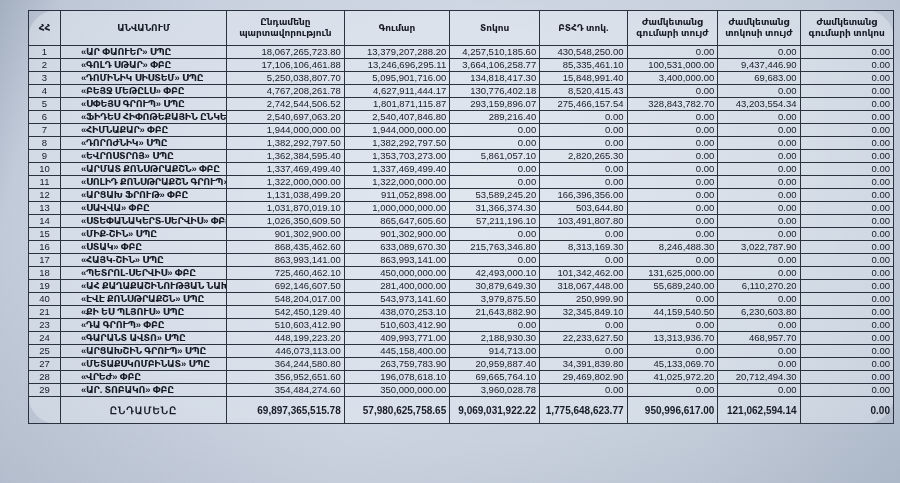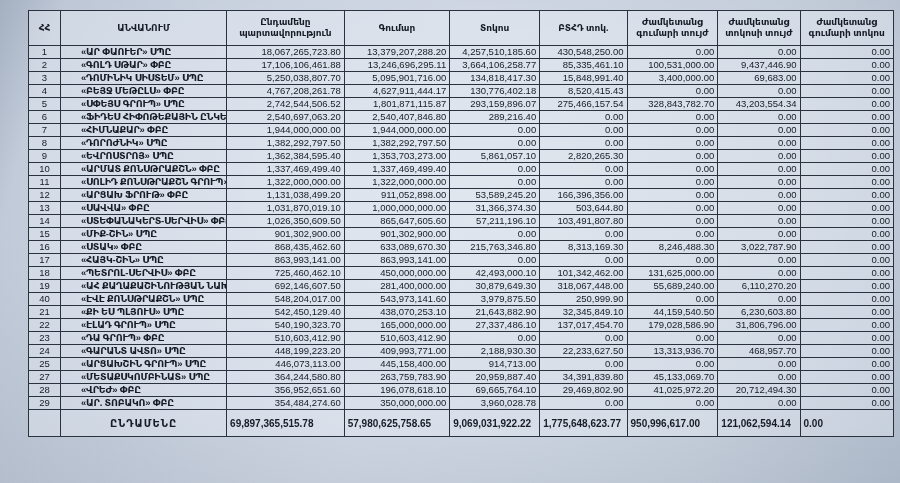--- a/index.html
+++ b/index.html
@@ -12,20 +12,21 @@
   }
   .paper-shade{
     position:absolute;inset:0;
     background:radial-gradient(ellipse at 55% 40%, rgba(255,255,255,0.25) 0%, rgba(0,0,0,0) 60%, rgba(40,55,80,0.12) 100%);
     pointer-events:none;
   }
   .sheet{position:absolute;left:28px;top:10px;width:866px;}
   table{
     border-collapse:collapse;table-layout:fixed;width:100%;
     background:rgba(240,245,252,0.35);
+    border-radius:29px;
   }
   col.c-no{width:3.7%;}
   col.c-name{width:19.2%;}
   col.c-v0{width:13.6%;}
   col.c-v1{width:12.2%;}
   col.c-v2{width:10.4%;}
   col.c-v3{width:10.1%;}
   col.c-v4{width:10.5%;}
   col.c-v5{width:9.5%;}
   col.c-v6{width:10.8%;}
@@ -39,22 +40,22 @@
     font-size:9px;font-weight:bold;text-align:center;
     white-space:normal;line-height:11px;
     height:32px;vertical-align:middle;
     padding:1px 2px;
   }
   tbody td{height:12px;line-height:12px;}
   td.c-no{text-align:center;}
   td.c-name{text-align:left;font-weight:600;letter-spacing:-0.2px;padding-left:20px;}
   td.c-num{text-align:right;font-variant-numeric:tabular-nums;}
   tfoot td{height:26px;font-weight:bold;font-size:10px;vertical-align:middle;}
-  tfoot td.t-label{text-align:center;letter-spacing:1px;}
-  tfoot td.c-num{text-align:left;}
+  tfoot td.t-label{text-align:center;letter-spacing:1px;font-family:Liberation Serif, serif;}
+  tfoot td.c-num{text-align:right;}
 </style>
 </head>
 <body>
 
 <div class="paper-shade"></div>
 
 <div class="sheet">
   <table>
     <colgroup>
       <col class="c-no">
@@ -306,31 +307,20 @@
           <td class="c-name">«ՔԻ ԵՍ ՊԼՅՈՒՍ» ՍՊԸ</td>
           <td class="c-num">542,450,129.40</td>
           <td class="c-num">438,070,253.10</td>
           <td class="c-num">21,643,882.90</td>
           <td class="c-num">32,345,849.10</td>
           <td class="c-num">44,159,540.50</td>
           <td class="c-num">6,230,603.80</td>
           <td class="c-num">0.00</td>
         </tr>
         <tr>
-          <td class="c-no">22</td>
-          <td class="c-name">«ԷԼԱԴ ԳՐՈՒՊ» ՍՊԸ</td>
-          <td class="c-num">540,190,323.70</td>
-          <td class="c-num">165,000,000.00</td>
-          <td class="c-num">27,337,486.10</td>
-          <td class="c-num">137,017,454.70</td>
-          <td class="c-num">179,028,586.90</td>
-          <td class="c-num">31,806,796.00</td>
-          <td class="c-num">0.00</td>
-        </tr>
-        <tr>
           <td class="c-no">23</td>
           <td class="c-name">«ԴԱ ԳՐՈՒՊ» ՓԲԸ</td>
           <td class="c-num">510,603,412.90</td>
           <td class="c-num">510,603,412.90</td>
           <td class="c-num">0.00</td>
           <td class="c-num">0.00</td>
           <td class="c-num">0.00</td>
           <td class="c-num">0.00</td>
           <td class="c-num">0.00</td>
         </tr>

